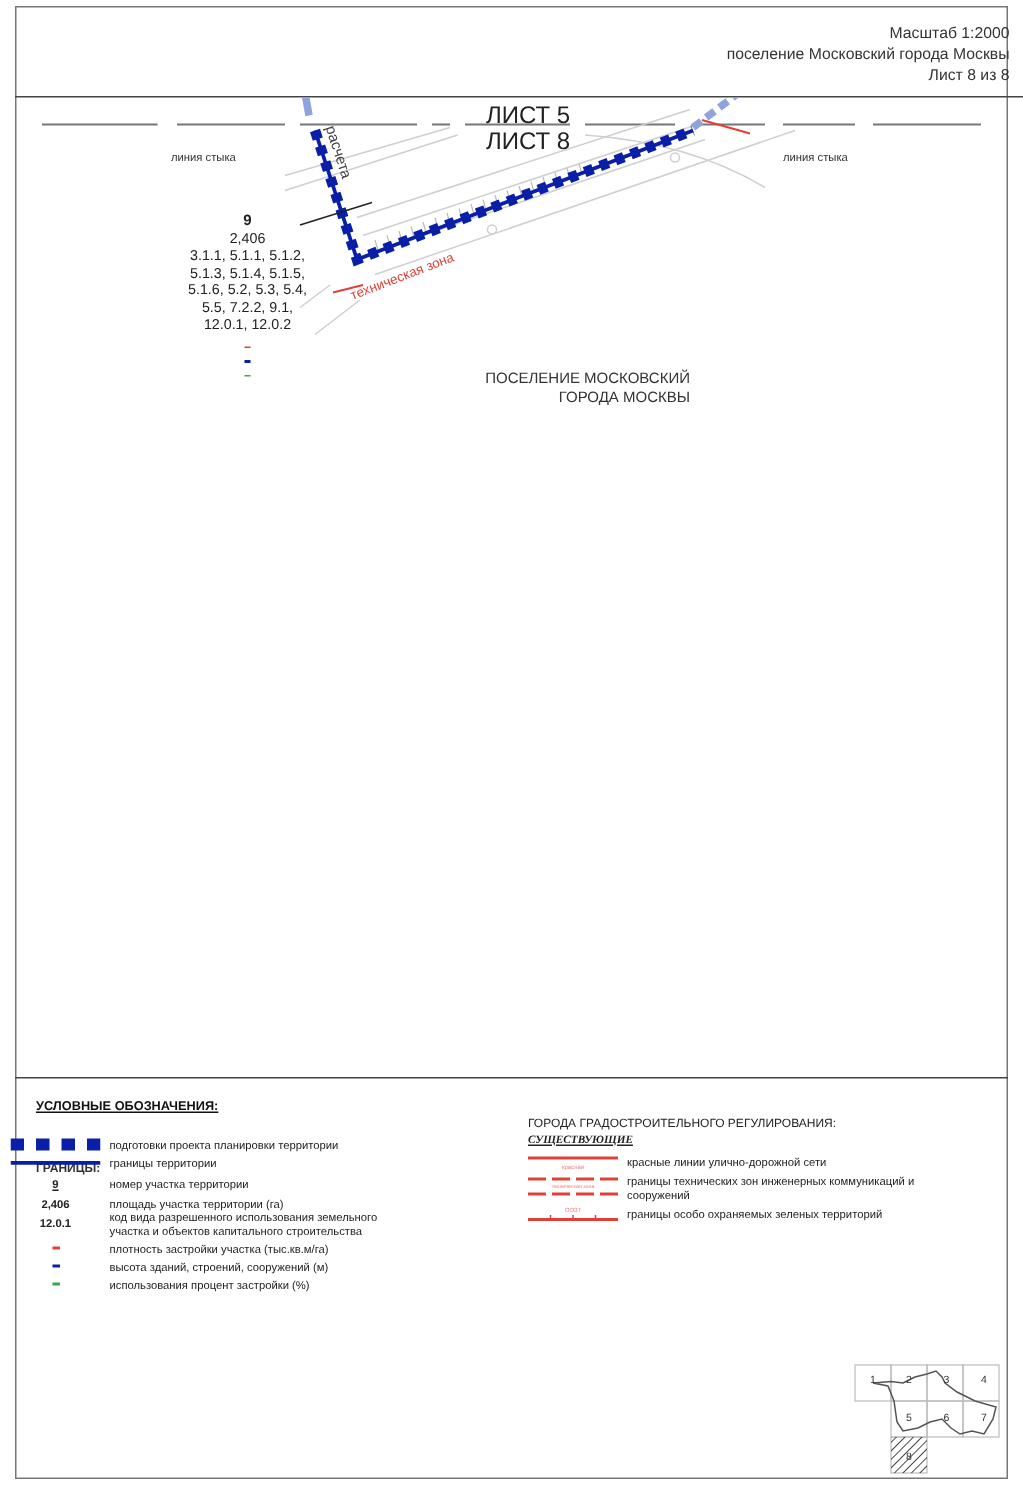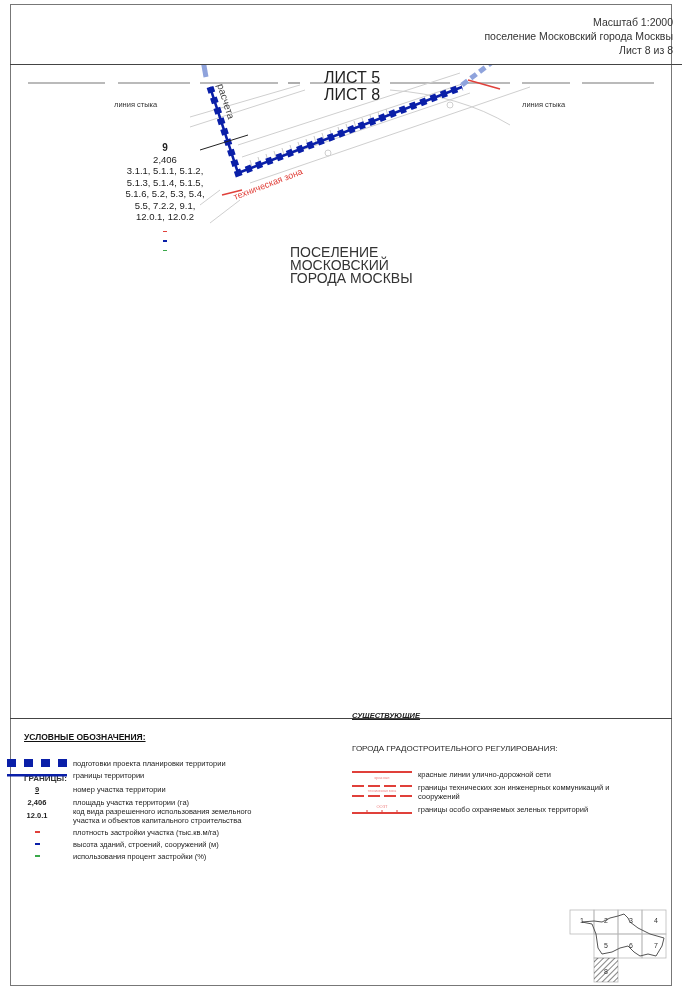--- a/index.html
+++ b/index.html
@@ -15,31 +15,31 @@
   .legend-box { position:absolute; left:10px; top:718px; width:662px; height:268px;
                 border-top:1.5px solid #444; box-sizing:border-box; }
   .map-svg { position:absolute; left:0; top:0; }
   .lbl { position:absolute; white-space:nowrap; }
   .sheet-label { font-size:16px; color:#222; }
   .join-label { font-size:7.5px; color:#333;margin-top:28px; }
   .parcel-info { position:absolute; left:110px; top:142px; width:110px; text-align:center;
                  font-size:9.5px; line-height:11.5px; color:#222; }
   .parcel-num { font-weight:bold; font-size:10px; }
   .tiny-dash { display:block; width:4px; height:1.5px; margin:8px auto 0; }
-  .settlement { position:absolute; left:290px; top:246px; width:170px; text-align:left;
-                font-size:14px; line-height:13px; color:#333; }
+  .settlement { position:absolute; left:290px; top:246px; width:170px; text-align:right;
+                font-size:10px; line-height:13px; color:#333; }
   .leg-title { position:absolute; left:24px; top:732px; font-size:8.5px; font-weight:bold;
                text-decoration:underline; color:#111; }
   .leg-sub { position:absolute; left:24px; top:774px; font-size:8px; color:#333;font-weight:bold; }
   .leg-row { position:absolute; left:7px; font-size:7.5px; color:#222; display:flex; align-items:center; }
   .leg-sym { width:60px; display:flex; justify-content:center; align-items:center; }
   .leg-text { position:absolute; left:66px; white-space:nowrap; }
   .leg-right-title { position:absolute; left:352px; top:744px; font-size:8px; color:#222; }
-  .leg-right-sub { position:absolute; left:352px; top:711px; font-size:7.5px; font-style:italic;
-                   font-weight:bold; color:#222; text-decoration:underline; }
+  .leg-right-sub { position:absolute; left:352px; top:755px; font-size:7.5px; font-style:italic;
+                   font-weight:bold; color:#222; text-decoration:underline;font-family:Liberation Serif, serif; }
   .rrow { position:absolute; left:352px; font-size:7.5px; color:#222; }
   .rrow .rtext { position:absolute; left:66px; white-space:nowrap; line-height:9px; }
   .keymap { position:absolute; left:568px; top:908px; }
   .km-num { position:absolute; font-size:7px; color:#333; }
 </style>
 </head>
 <body>
 
 <div class="frame"></div>
 

